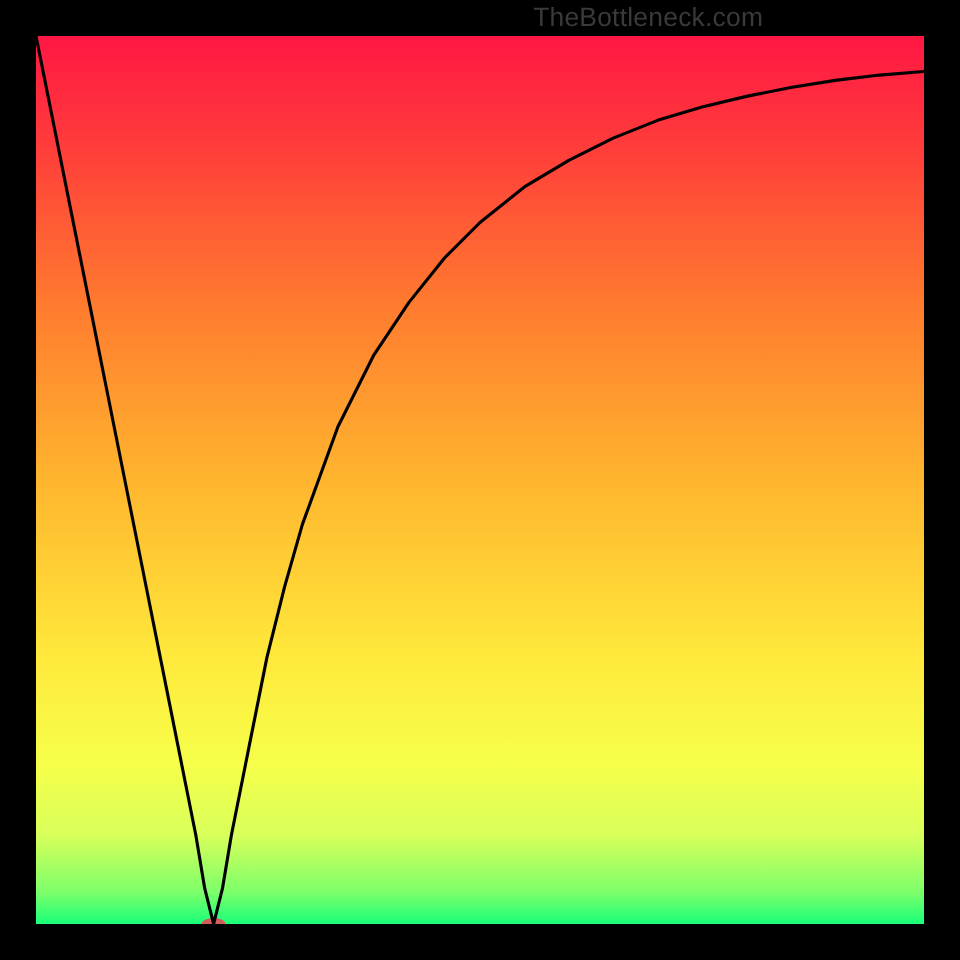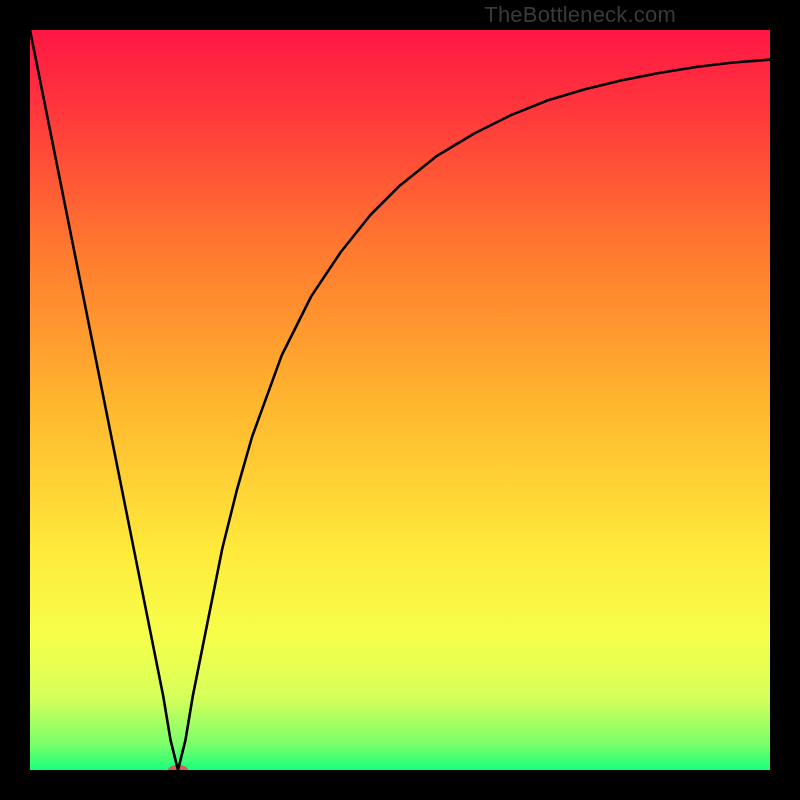--- a/index.html
+++ b/index.html
@@ -9,21 +9,20 @@
     height: 800px;
     overflow: hidden;
     background: #000;
     font-family: Arial, Helvetica, sans-serif;
   }
   .outer {
     width: 648px;
     height: 800px;
     background: #000;
     position: relative;
-    padding-left: 40px;
   }
   .watermark {
     position: absolute;
     top: 2px;
     right: 12px;
     color: #3a3a3a;
     font-size: 22px;
     font-weight: 500;
     letter-spacing: 0.2px;
     z-index: 10;

